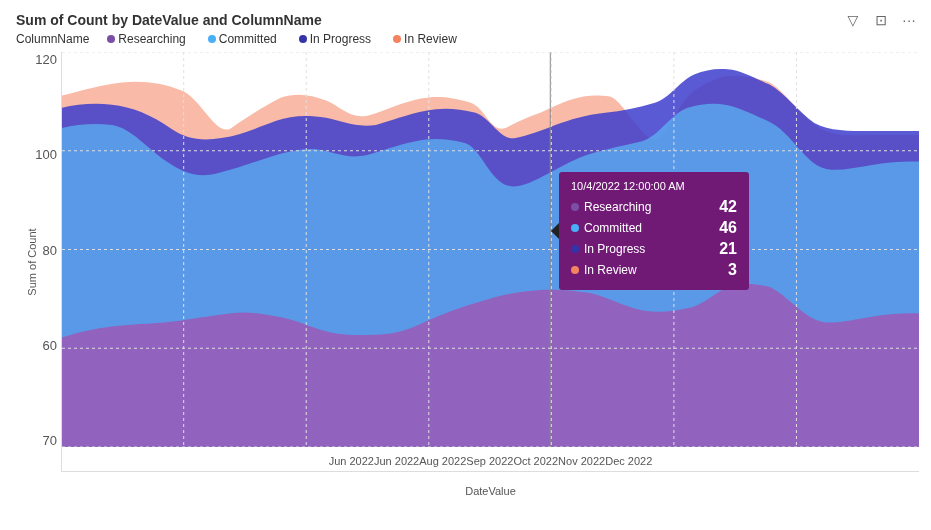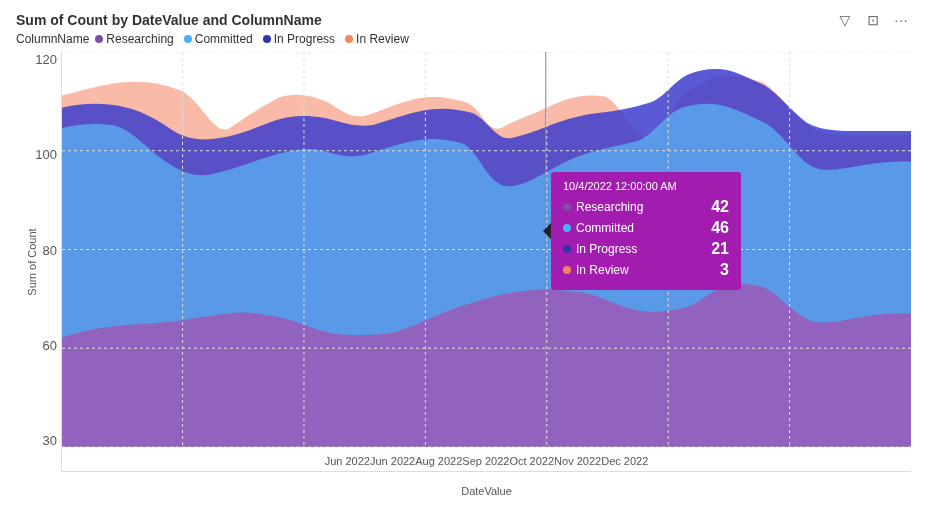--- a/index.html
+++ b/index.html
@@ -7,21 +7,21 @@
       font-family: 'Segoe UI', Arial, sans-serif;
       background: #fff;
       width: 931px;
       height: 530px;
       overflow: hidden;
     }
     .chart-container {
       width: 931px;
       height: 394px;
       background: #fff;
-      padding: 12px 20px 8px 16px;
+      padding: 12px 12px 8px 16px;
       position: relative;
     }
     .chart-header {
       display: flex;
       justify-content: space-between;
       align-items: flex-start;
     }
     .chart-title {
       font-size: 14px;
       font-weight: 600;
@@ -35,21 +35,21 @@
     .chart-action-icon {
       color: #666;
       font-size: 14px;
       cursor: pointer;
       width: 20px;
       text-align: center;
     }
     .legend {
       display: flex;
       align-items: center;
-      gap: 4px;
+      gap: 16px;
       margin-top: 4px;
       font-size: 12px;
       color: #333;
     }
     .legend-label {
       font-size: 12px;
       color: #333;
       margin-right: 2px;
     }
     .legend-item {
@@ -124,21 +124,21 @@
     }
     .grid-lines {
       position: absolute;
       top: 0;
       left: 0;
       width: 100%;
       height: calc(100% - 24px);
     }
     .tooltip {
       position: absolute;
-      background: #a21caf;
+      background: #701a75;
       color: #fff;
       border-radius: 3px;
       padding: 8px 12px;
       font-size: 12px;
       width: 190px;
       z-index: 10;
       right: 170px;
       top: 120px;
     }
     .tooltip-title {
@@ -213,21 +213,21 @@
     </div>
   </div>
 
   <div class="chart-area">
     <div class="y-axis">
       <span class="y-axis-title">Sum of Count</span>
       <span class="y-tick">120</span>
       <span class="y-tick">100</span>
       <span class="y-tick">80</span>
       <span class="y-tick">60</span>
-      <span class="y-tick">30</span>
+      <span class="y-tick">70</span>
     </div>
 
     <div class="plot-area">
       
       <svg class="grid-lines">
 
         <line x1="0" y1="0%" x2="100%" y2="0%" stroke="#e0e0e0" stroke-width="1" stroke-dasharray="3,3"></line>
         <line x1="0" y1="25%" x2="100%" y2="25%" stroke="#e0e0e0" stroke-width="1" stroke-dasharray="3,3"></line>
         <line x1="0" y1="50%" x2="100%" y2="50%" stroke="#e0e0e0" stroke-width="1" stroke-dasharray="3,3"></line>
         <line x1="0" y1="75%" x2="100%" y2="75%" stroke="#e0e0e0" stroke-width="1" stroke-dasharray="3,3"></line>

